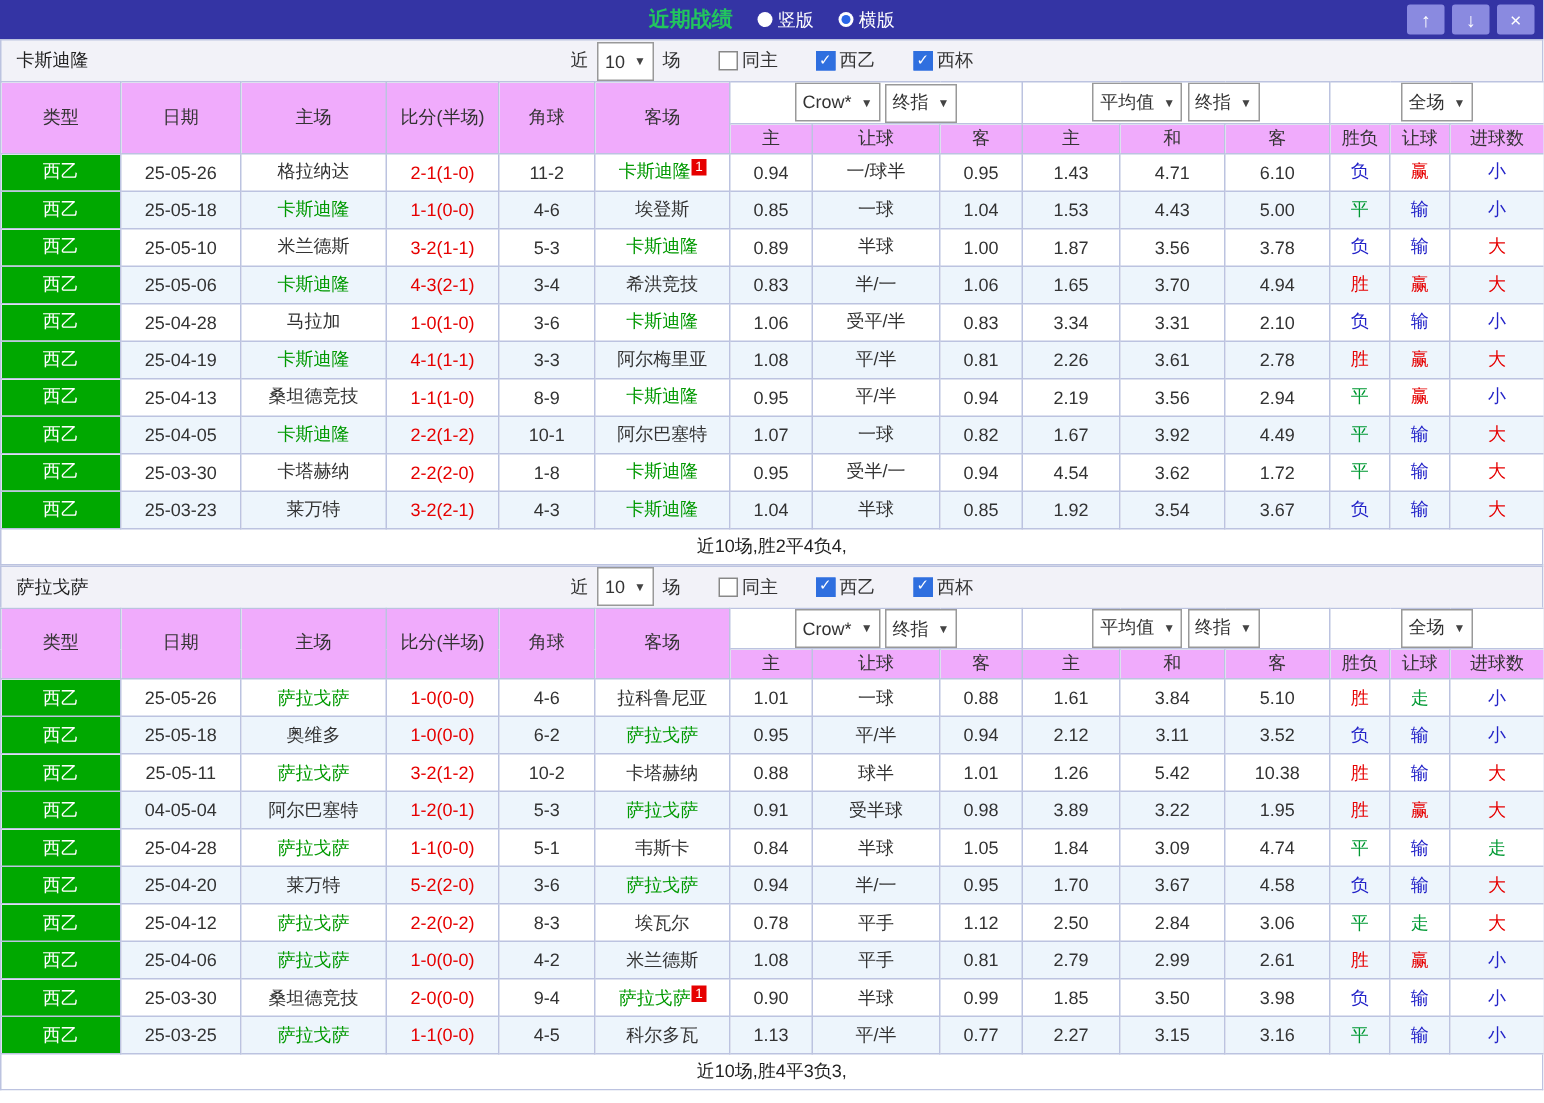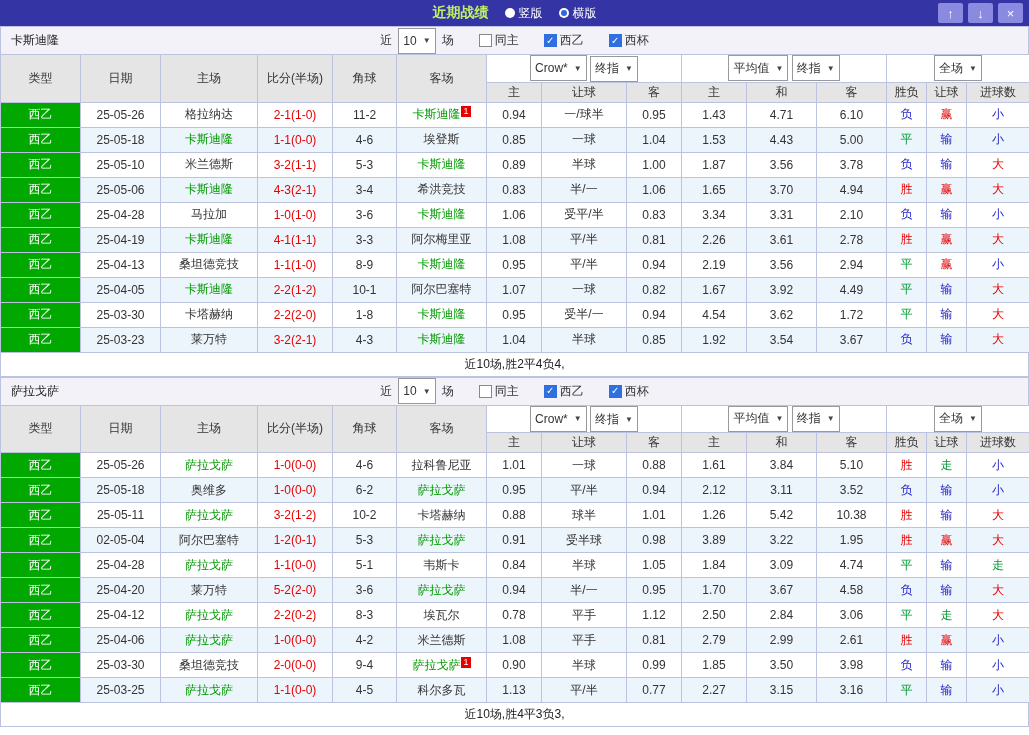--- a/index.html
+++ b/index.html
@@ -13,21 +13,21 @@
   
   .topbar {
     height: 26px;
     background: #3434a4;
     display: flex;
     align-items: center;
     justify-content: center;
     gap: 16px;
     position: relative;
   }
-  .topbar .title { color: #bef264; font-weight: bold; font-size: 14px; }
+  .topbar .title { color: #22c55e; font-weight: bold; font-size: 14px; }
   .radio-opt { display: inline-flex; align-items: center; gap: 4px; color: #fff; cursor: pointer; }
   .radio {
     width: 10px; height: 10px; border-radius: 50%;
     background: #fff; display: inline-block; position: relative;
   }
   .radio.checked::after {
     content: ""; position: absolute; left: 2px; top: 2px;
     width: 6px; height: 6px; border-radius: 50%; background: #2a66e8;
   }
   .topbar-buttons { position: absolute; right: 6px; top: 3px; display: flex; gap: 5px; }
@@ -55,21 +55,21 @@
     display: inline-flex; align-items: center; justify-content: center;
     font-size: 10px; color: #fff; line-height: 1;
   }
   .cb .box.checked { background: #2f6fdf; border-color: #2f6fdf; }
   
   table { width: 1029px; border-collapse: collapse; table-layout: fixed; }
   th, td {
     border: 1px solid #bcc3e0; text-align: center;
     overflow: hidden; white-space: nowrap;
   }
-  thead th { background: #e5e5e5; font-weight: normal; color: #333; }
+  thead th { background: #f0abfc; font-weight: normal; color: #333; }
   tr.hdr-a th { height: 25px; }
   tr.hdr-b th { height: 20px; }
   th.dd-cell { background: #fff; }
   tbody td { height: 25px; color: #333; }
   tbody tr:nth-child(even) { background: #edf5fc; }
   td.league { background: #00a800; color: #fff; }
   td.score { color: #e60000; }
   .team.focal { color: #009900; }
   .card {
     display: inline-block; background: #e60000; color: #fff;
@@ -507,21 +507,21 @@
           <td>1.01</td>
           <td>1.26</td>
           <td>5.42</td>
           <td>10.38</td>
           <td style="color:#e60000">胜</td>
           <td style="color:#2323c8">输</td>
           <td style="color:#e60000">大</td>
         </tr>
         <tr>
           <td class="league">西乙</td>
-          <td>02-05-04</td>
+          <td>04-05-04</td>
           <td><span class="team">阿尔巴塞特</span></td>
           <td class="score">1-2(0-1)</td>
           <td>5-3</td>
           <td><span class="team focal">萨拉戈萨</span></td>
           <td>0.91</td>
           <td>受半球</td>
           <td>0.98</td>
           <td>3.89</td>
           <td>3.22</td>
           <td>1.95</td>

